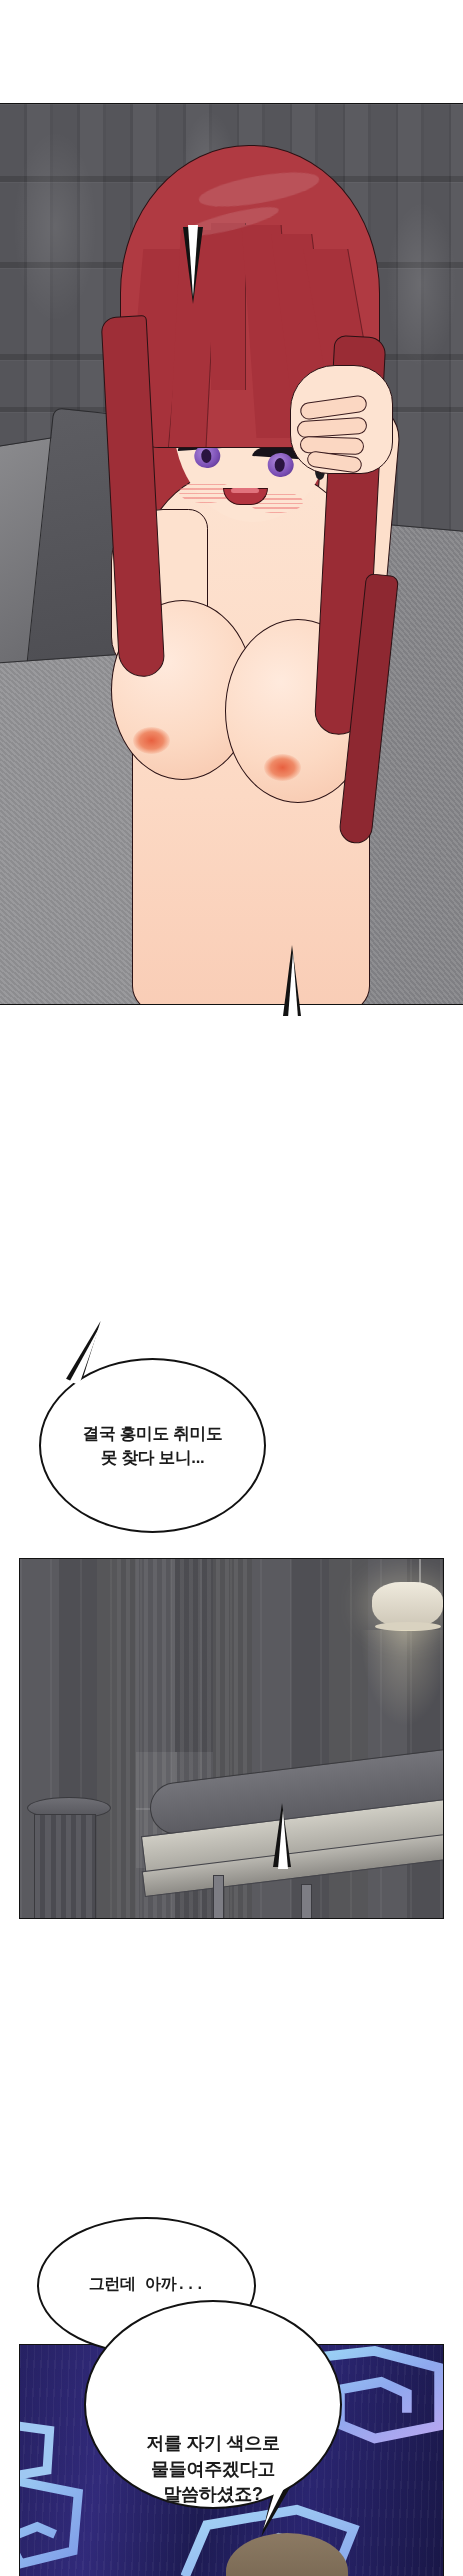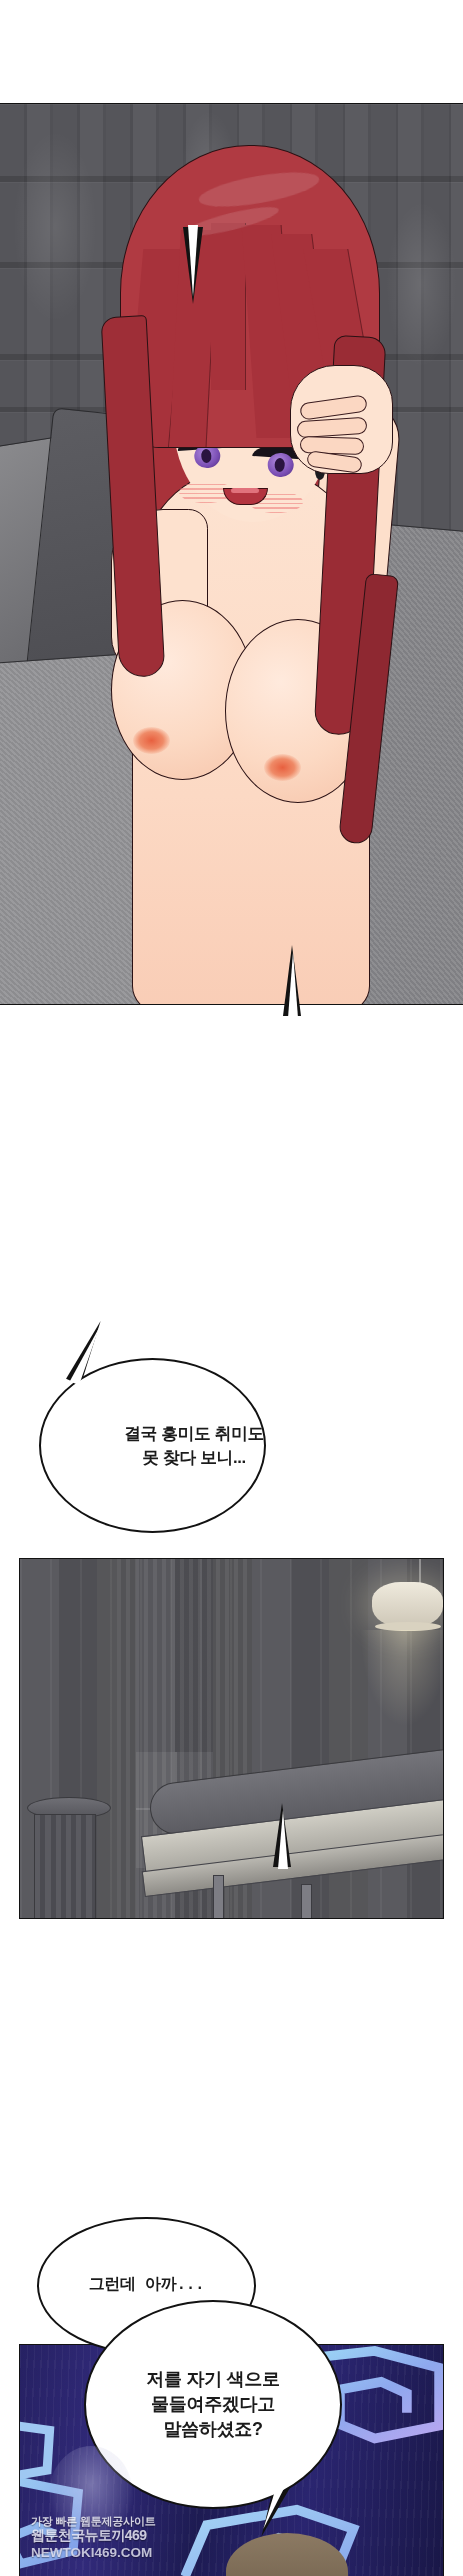--- a/index.html
+++ b/index.html
@@ -169,21 +169,21 @@
         border-top:72px solid #ffffff; }
 
   #b2 { left:213px; top:992px; width:227px; height:173px; }
   #t2 { left:283px; top:945px; z-index:39;
         border-left:9.7px solid transparent; border-right:9.7px solid transparent;
         border-bottom:71px solid #121212; }
   #t2i { position:absolute; left:288px; top:952px; z-index:41; width:0;height:0;
         border-left:5.8px solid transparent;border-right:5.8px solid transparent;
         border-bottom:66px solid #ffffff; }
 
-  #b3 { left:39px; top:1358px; width:227px; height:175px;justify-content:flex-end; }
+  #b3 { left:39px; top:1358px; width:227px; height:175px; }
   #t3 { left:79px; top:1318px; z-index:39; transform:rotate(24deg);
         border-left:8.4px solid transparent; border-right:8.4px solid transparent;
         border-bottom:67px solid #121212; }
   #t3i { position:absolute; left:82px; top:1324px; z-index:41; transform:rotate(24deg);
         width:0;height:0;border-left:5.2px solid transparent;border-right:5.2px solid transparent;
         border-bottom:62px solid #ffffff; }
 
   #b4 { left:193px; top:1847px; width:236px; height:165px; }
   #t4 { left:273px; top:1803px; z-index:39;
         border-left:9px solid transparent; border-right:9px solid transparent;
@@ -194,21 +194,21 @@
 
   #b5 { left:37px; top:2217px; width:219px; height:137px;font-family:Liberation Mono, monospace; }
   #b5 p { font-size:16px; }
   #t5 { left:213px; top:2326px; z-index:39; transform:rotate(-18deg);
         border-left:7.7px solid transparent; border-right:7.7px solid transparent;
         border-top:54px solid #121212; }
   #t5i { position:absolute; left:216px; top:2324px; z-index:41; transform:rotate(-18deg);
         width:0;height:0;border-left:4.5px solid transparent;border-right:4.5px solid transparent;
         border-top:50px solid #ffffff; }
 
-  #b6 { left:84px; top:2300px; width:258px; height:209px; z-index:42; }
+  #b6 { left:84px; top:2300px; width:258px; height:209px; z-index:42;align-items:flex-end; }
   #b6 p { font-size:18px; }
   #t6 { left:264px; top:2477px; z-index:41; transform:rotate(22deg);
         border-left:9px solid transparent; border-right:9px solid transparent;
         border-top:62px solid #121212; }
   #t6i { position:absolute; left:269px; top:2474px; z-index:43; transform:rotate(22deg);
         width:0;height:0;border-left:5.2px solid transparent;border-right:5.2px solid transparent;
         border-top:57px solid #ffffff; }
 </style>
 </head>
 <body>
@@ -360,26 +360,20 @@
       <path d="M20 10 L120 30 L112 120 L30 140 L10 100 L56 82 L84 94" fill="none" stroke="url(#sg3)" stroke-width="14" stroke-linejoin="miter"></path>
     </svg>
 
     <svg class="spiral" style="left:-23px;top:70px;width:77px;height:77px;" viewBox="0 0 120 120">
       <path d="M10 14 L82 24 L78 86 L18 96" fill="none" stroke="#9fc8f2" stroke-width="14" stroke-linejoin="miter"></path>
     </svg>
 
     <div class="p3-head"></div>
   </div>
 
-  <div class="watermark">
-    <div class="wm-char"></div>
-    <div class="wm-l1">가장 빠른 웹툰제공사이트</div>
-    <div class="wm-l2">웹툰천국뉴토끼469</div>
-    <div class="wm-l3">NEWTOKI469.COM</div>
-  </div>
 
   <div class="tail" id="t5"></div>
   <div class="tail" id="t5i"></div>
   <div class="bubble" id="b5">
     <p>그런데 아까...</p>
   </div>
 
   <div class="tail" id="t6"></div>
   <div class="tail" id="t6i"></div>
   <div class="bubble" id="b6">

